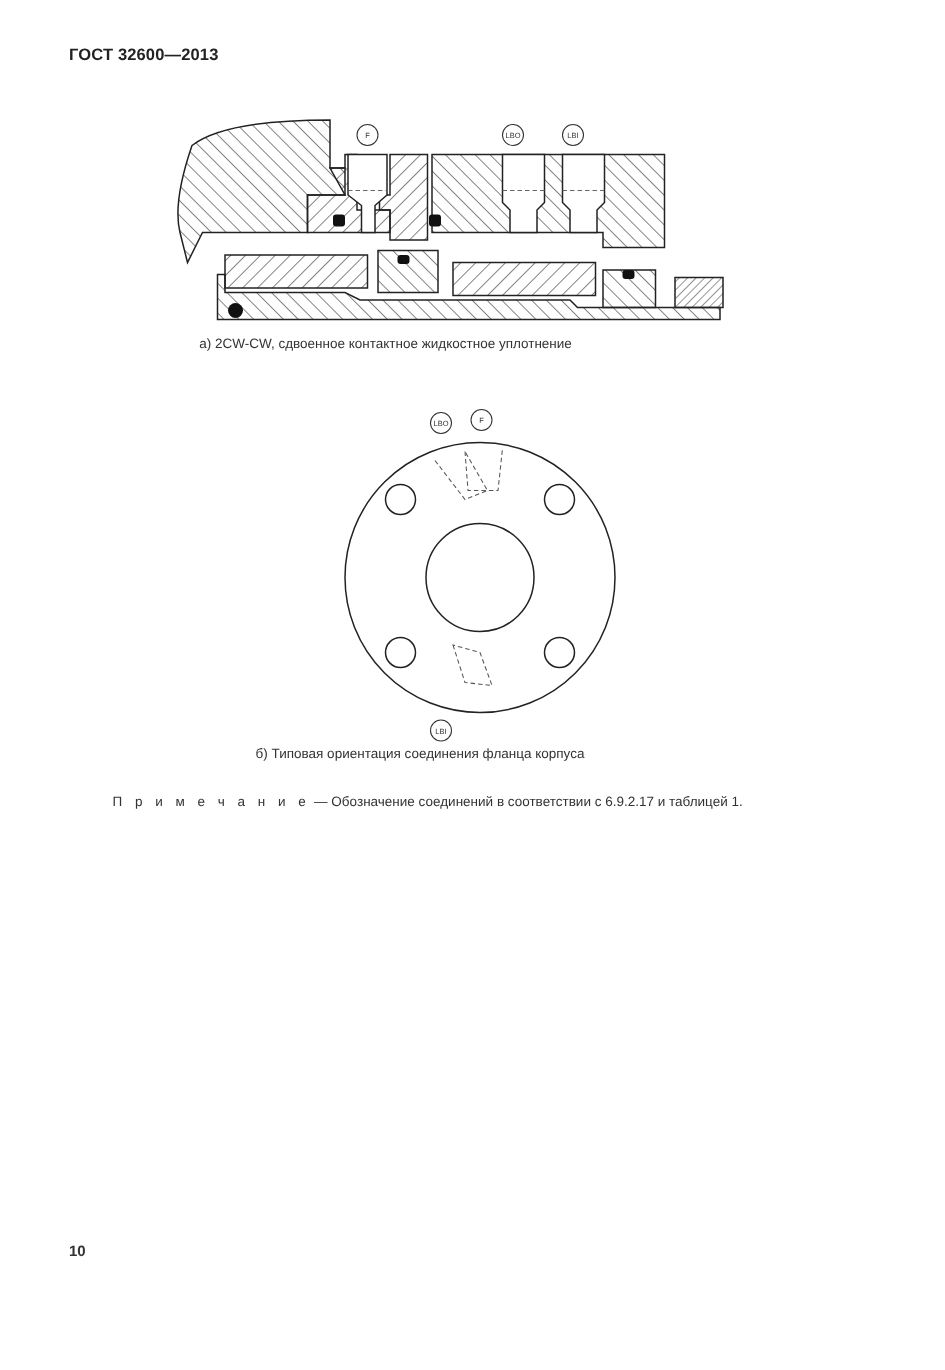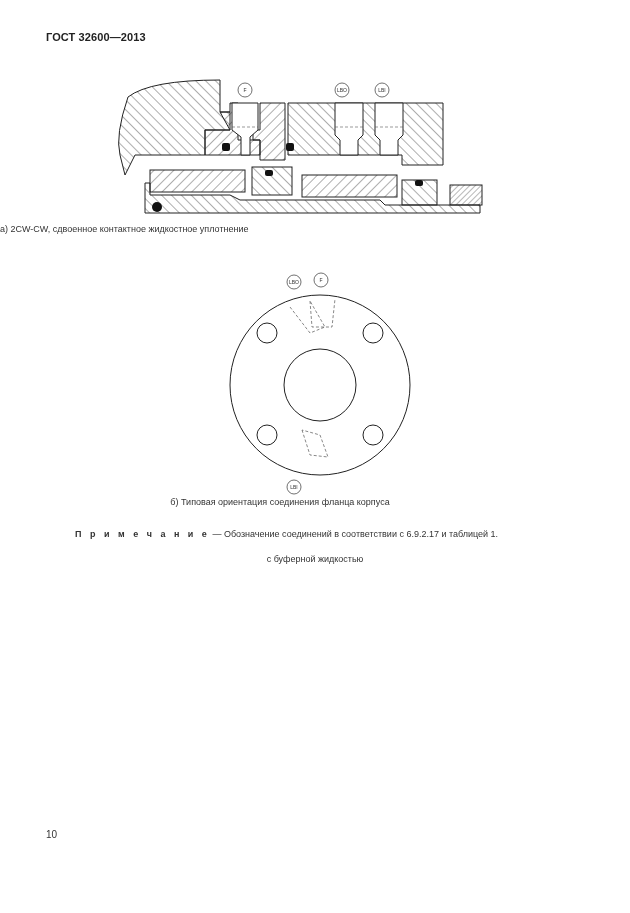--- a/index.html
+++ b/index.html
@@ -1,25 +1,25 @@
 <!DOCTYPE html>
 <html><head>
 <meta charset="utf-8">
 <style>
   html, body { margin: 0; padding: 0; background: #ffffff; }
   body { width: 630px; height: 913px; position: relative; overflow: hidden; font-family: "Liberation Sans", sans-serif; color: #222; }
   .header { position: absolute; left: 46px; top: 31px; font-size: 11px; font-weight: bold; letter-spacing: 0.1px; }
   .fig-a { position: absolute; left: 110px; top: 75px; width: 390px; height: 145px; }
-  .cap-a { position: absolute; left: 0; width: 514px; top: 224px; text-align: left; font-size: 9px; color: #333; }
+  .cap-a { position: absolute; left: 0; width: 514px; top: 224px; text-align: center; font-size: 9px; color: #333; }
   .fig-b { position: absolute; left: 220px; top: 265px; width: 200px; height: 235px; }
   .cap-b { position: absolute; left: 0; width: 560px; top: 497px; text-align: center; font-size: 9px; color: #333; }
   .note { position: absolute; left: 75px; top: 529px; font-size: 9px; color: #333; }
-  .note .spaced { letter-spacing: 3px; font-weight: bold; }
+  .note .spaced { letter-spacing: 3px; }
   .figcap { position: absolute; left: 0; width: 630px; top: 553px; text-align: center; font-size: 9px; color: #333; line-height: 12px; }
-  .pagenum { position: absolute; left: 46px; top: 829px; font-size: 10px; color: #333; }
+  .pagenum { position: absolute; left: 46px; top: 829px; font-size: 10px; color: #333; font-weight: bold; }
   svg text { font-family: "Liberation Sans", sans-serif; }
 </style>
 </head>
 <body>
 
 <div class="header">ГОСТ 32600—2013</div>
 
 <svg class="fig-a" viewBox="0 0 390 145" xmlns="http://www.w3.org/2000/svg">
   <defs>
     <pattern id="hatchA" patternUnits="userSpaceOnUse" width="7" height="7" patternTransform="rotate(45)">
@@ -107,16 +107,15 @@
     <text x="74" y="19">LBO</text>
     <text x="101" y="17">F</text>
     <text x="74" y="224">LBI</text>
   </g>
 </svg>
 <div class="cap-b">б) Типовая ориентация соединения фланца корпуса</div>
 
 <div class="note"><span class="spaced">П р и м е ч а н и е</span><span> — Обозначение соединений в соответствии с 6.9.2.17 и таблицей 1.</span></div>
 
 <div class="figcap">
-  <div>с буферной жидкостью</div>
 </div>
 
 <div class="pagenum">10</div>
 
 </body></html>

